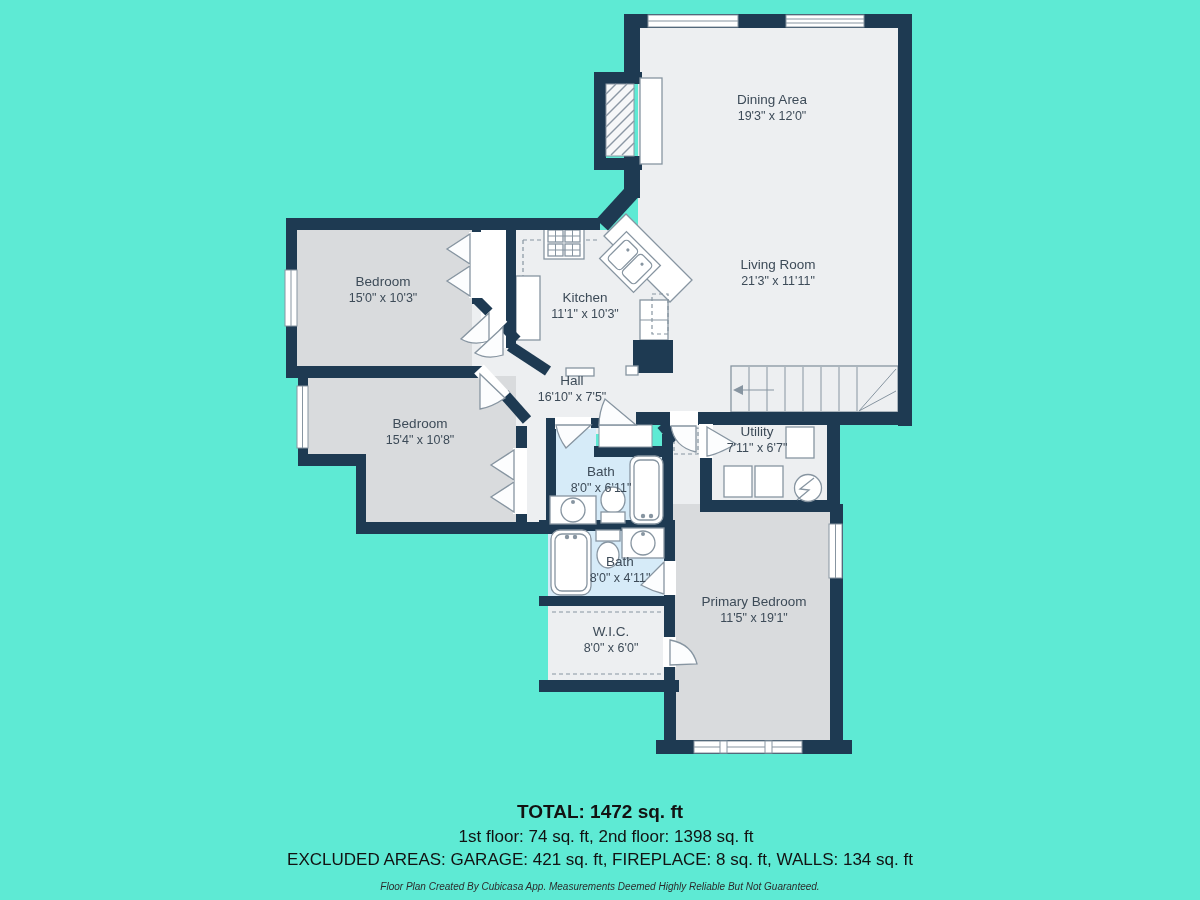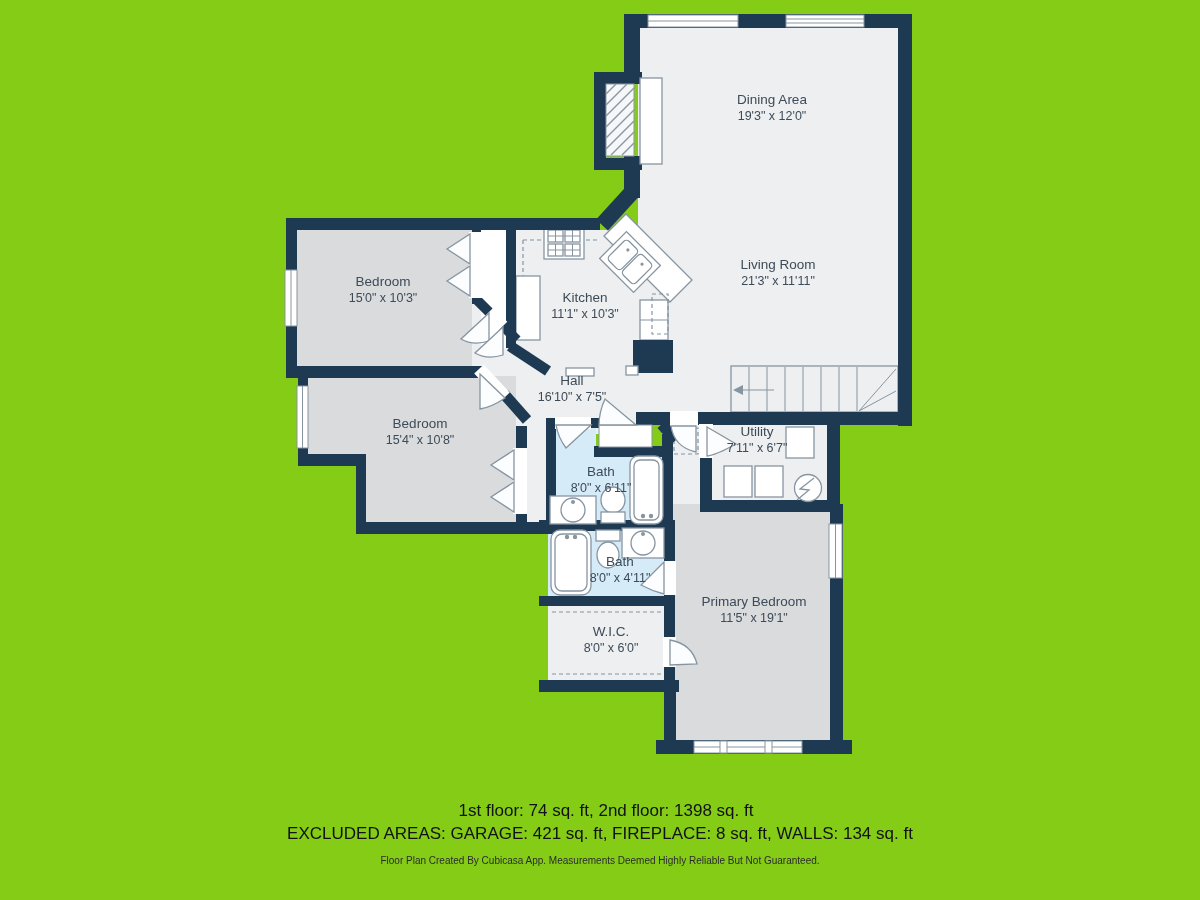--- a/index.html
+++ b/index.html
@@ -1,16 +1,16 @@
 <!DOCTYPE html>
 <html><head>
 <meta charset="utf-8">
 <style>
   html,body{margin:0;padding:0;background:#fff;}
-  .canvas{position:relative;width:1200px;height:900px;background:#84cc16;overflow:hidden;
+  .canvas{position:relative;width:1200px;height:900px;background:#5eead4;overflow:hidden;
           font-family:"Liberation Sans",sans-serif;}
   svg{position:absolute;top:0;left:0;display:block;}
   .wall{fill:#1e3a52;}
   .wline{stroke:#1e3a52;fill:none;}
   .rm-light{fill:#edeff1;}
   .rm-gray{fill:#d9dbdd;}
   .rm-blue{fill:#d6ebf8;}
   .rm-white{fill:#ffffff;}
   .fx{fill:#ffffff;stroke:#8795a1;stroke-width:1.3;}
   .fxn{fill:none;stroke:#8795a1;stroke-width:1.3;}
@@ -20,21 +20,21 @@
   .gap{fill:#ffffff;}
   .gapline{stroke:#ffffff;fill:none;}
   .door{fill:#fcfdfe;stroke:#8795a1;stroke-width:1.3;}
   .hatchline{stroke:#8b98a4;stroke-width:1.4;}
   .rname{font-size:13.5px;fill:#3d4b58;text-anchor:middle;}
   .rdims{font-size:12.5px;fill:#3d4b58;text-anchor:middle;}
   .footer{position:absolute;left:0;right:0;top:801px;text-align:center;color:#121212;}
   .f-total{font-size:19px;font-weight:bold;margin:0 0 4px 0;}
   .f-floors{font-size:17px;margin:0 0 3px 12px;}
   .f-excluded{font-size:17px;margin:0;}
-  .f-disclaimer{font-size:10px;margin-top:11px;color:#2c2c2c;}
+  .f-disclaimer{font-size:10px;margin-top:11px;color:#2c2c2c;font-style:italic;}
 </style>
 </head>
 <body>
 
 <div class="canvas">
 <svg width="1200" height="900" viewBox="0 0 1200 900">
 
   <g>
     <rect class="rm-light" x="638" y="28" width="260" height="384"></rect>
     <rect class="rm-light" x="472" y="230" width="166" height="204"></rect>
@@ -285,17 +285,18 @@
     <text class="rname" x="757" y="436">Utility</text>
     <text class="rdims" x="757" y="452">7'11" x 6'7"</text>
     <text class="rname" x="754" y="606">Primary Bedroom</text>
     <text class="rdims" x="754" y="622">11'5" x 19'1"</text>
     <text class="rname" x="611" y="636">W.I.C.</text>
     <text class="rdims" x="611" y="652">8'0" x 6'0"</text>
   </g>
 </svg>
 
   <div class="footer">
+    <div class="f-total">TOTAL: 1472 sq. ft</div>
     <div class="f-floors">1st floor: 74 sq. ft, 2nd floor: 1398 sq. ft</div>
     <div class="f-excluded">EXCLUDED AREAS: GARAGE: 421 sq. ft, FIREPLACE: 8 sq. ft, WALLS: 134 sq. ft</div>
     <div class="f-disclaimer">Floor Plan Created By Cubicasa App. Measurements Deemed Highly Reliable But Not Guaranteed.</div>
   </div>
 </div>
 
 </body></html>

